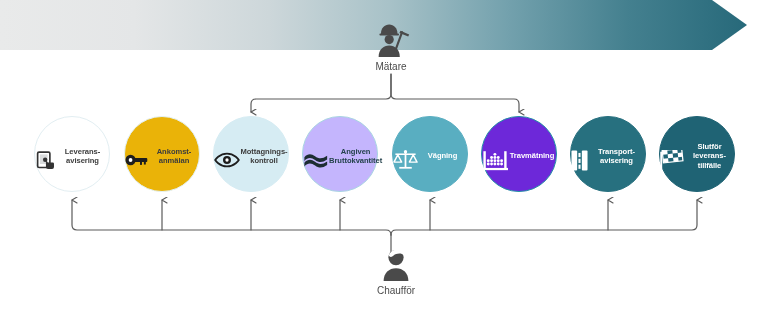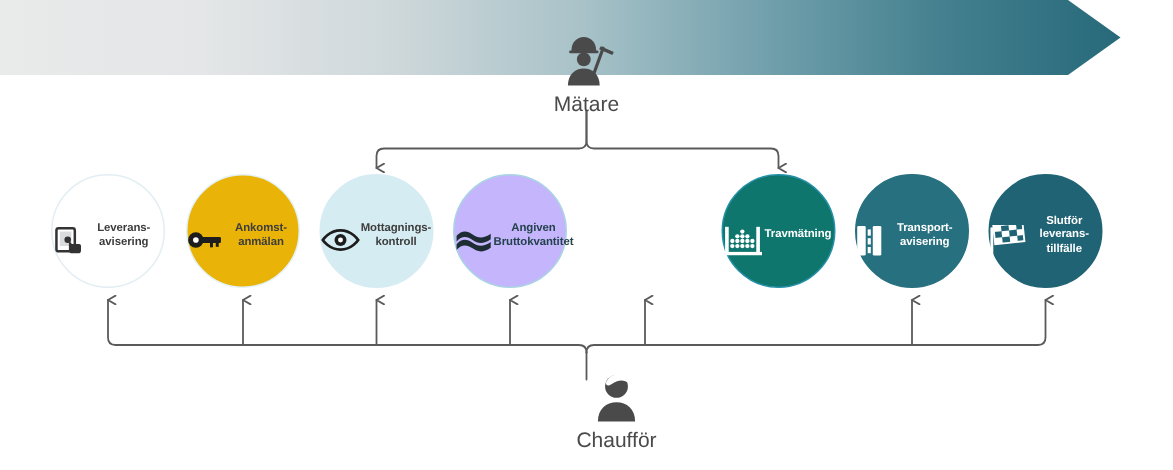--- a/index.html
+++ b/index.html
@@ -41,25 +41,25 @@
     text-align:center;
     letter-spacing:-0.05px;
     width:74px;
     white-space:pre-line;
   }
 
   
   .actor{position:absolute;display:flex;flex-direction:column;align-items:center;}
   .actor .aic{display:flex;align-items:center;justify-content:center;}
   .actor .albl{
-    font-size:14px;color:#4a4a4a;margin-top:3px;
+    font-size:10px;color:#4a4a4a;margin-top:3px;
     font-family:"Liberation Sans", sans-serif;
   }
   #actor-matare{left:341px;top:22px;width:100px;}
-  #actor-chauffor{left:358px;top:246px;width:106px;}
+  #actor-chauffor{left:343px;top:246px;width:106px;}
 </style>
 </head>
 <body>
 
 <div id="stage">
 
   <svg class="ribbon" width="762" height="50" viewBox="0 0 762 50">
     <defs>
       <linearGradient id="ribgrad" x1="0" y1="0" x2="1" y2="0">
         <stop offset="0" stop-color="#e9eaea"></stop>
@@ -148,22 +148,35 @@
     <span class="ic">
       <svg width="26" height="18" viewBox="0 0 28 18">
         <path d="M1.5,6 C5,2 9,2 13,5 C17,8 21,8 26,4.5 L26,8.5 C21,12 17,12 13,9 C9,6 5,6 1.5,10 Z" fill="#1d2d33"></path>
         <path d="M1.5,12 C5,8 9,8 13,11 C17,14 21,14 26,10.5 L26,14.5 C21,18 17,18 13,15 C9,12 5,12 1.5,16 Z" fill="#1d2d33"></path>
       </svg>
     </span>
     <span class="lbl" style="color: rgb(36, 66, 76);">Angiven
 Bruttokvantitet</span>
   </div>
 
-
-  <div class="step" id="step-6" style="left: 481px; background: #0f766e; border: 1px solid rgb(35, 144, 167);">
+  <div class="step" id="step-5" style="left: 392px; background: rgb(89, 174, 193); border: 1px solid rgb(89, 174, 193);">
+    <span class="ic">
+      <svg width="25" height="22" viewBox="0 0 26 22">
+        <rect x="12.1" y="2" width="1.8" height="17" fill="#fff"></rect>
+        <rect x="6.5" y="18.2" width="13" height="1.8" fill="#fff"></rect>
+        <rect x="2.5" y="4.2" width="21" height="1.6" fill="#fff"></rect>
+        <circle cx="13" cy="2.4" r="1.7" fill="#fff"></circle>
+        <path d="M1,13.2 L5,5.6 L9,13.2 Z" fill="none" stroke="#fff" stroke-width="1.5" stroke-linejoin="round"></path>
+        <path d="M17,13.2 L21,5.6 L25,13.2 Z" fill="none" stroke="#fff" stroke-width="1.5" stroke-linejoin="round"></path>
+      </svg>
+    </span>
+    <span class="lbl" style="color: rgb(255, 255, 255);">Vägning</span>
+  </div>
+
+  <div class="step" id="step-6" style="left: 481px; background: #6d28d9; border: 1px solid rgb(35, 144, 167);">
     <span class="ic">
       <svg width="26" height="21" viewBox="0 0 28 22">
         <rect x="1.5" y="1" width="2.6" height="19" fill="#fff"></rect>
         <rect x="23.9" y="1" width="2.6" height="19" fill="#fff"></rect>
         <rect x="0" y="19" width="28" height="2.4" fill="#fff"></rect>
         <g fill="#fff">
           <circle cx="13.9" cy="4.4" r="1.55"></circle>
           <circle cx="10.3" cy="7.8" r="1.55"></circle>
             <circle cx="13.9" cy="7.8" r="1.55"></circle>
             <circle cx="17.5" cy="7.8" r="1.55"></circle>

